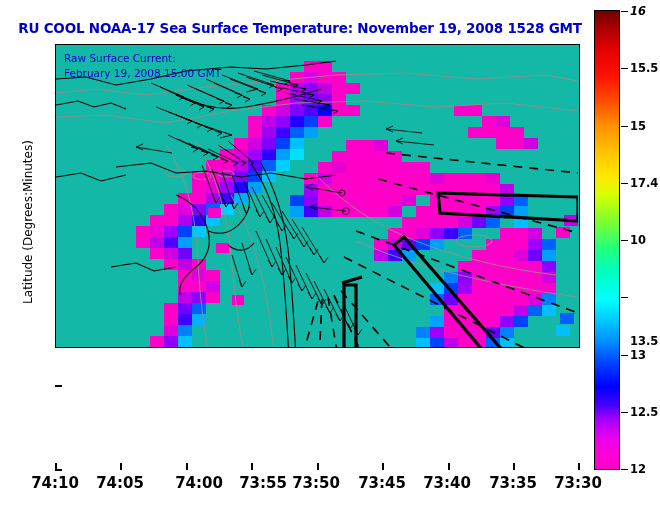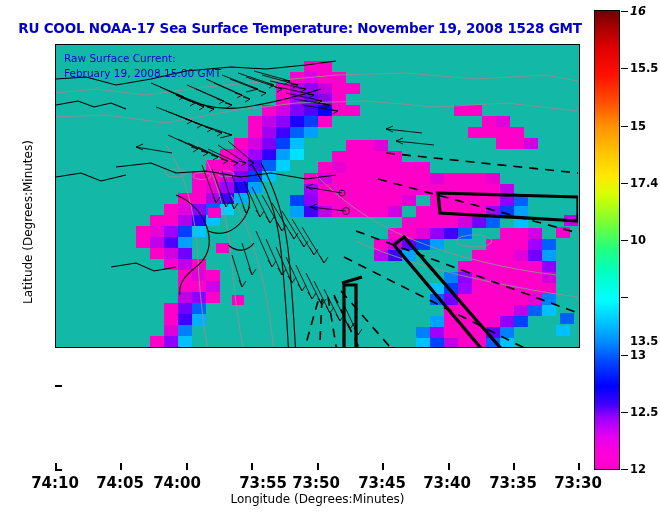--- a/index.html
+++ b/index.html
@@ -61,24 +61,23 @@
 
   <div id="ylabel">Latitude (Degrees:Minutes)</div>
 
   <div class="ytick-mark" style="top:44px;"></div>
   <div class="ytick-mark" style="top:129px;"></div>
   <div class="ytick-mark" style="top:214px;"></div>
   <div class="ytick-mark" style="top:300px;"></div>
   <div class="ytick-mark" style="top:385px;"></div>
   <div class="ytick-mark" style="top:469px;"></div>
 
-  <div id="xlabel">Longitude (Degrees:Minutes)</div>
   <div class="xtick" style="left:20px;">74:10</div>
   <div class="xtick" style="left:85px;">74:05</div>
-  <div class="xtick" style="left:142px;">74:00</div>
+  <div class="xtick" style="left:164px;">74:00</div>
   <div class="xtick" style="left:228px;">73:55</div>
   <div class="xtick" style="left:281px;">73:50</div>
   <div class="xtick" style="left:347px;">73:45</div>
   <div class="xtick" style="left:412px;">73:40</div>
   <div class="xtick" style="left:478px;">73:35</div>
   <div class="xtick" style="left:543px;overflow:hidden;">73:30</div>
   <div class="xtick-mark" style="left:55px;"></div>
   <div class="xtick-mark" style="left:120px;"></div>
   <div class="xtick-mark" style="left:186px;"></div>
   <div class="xtick-mark" style="left:251px;"></div>

